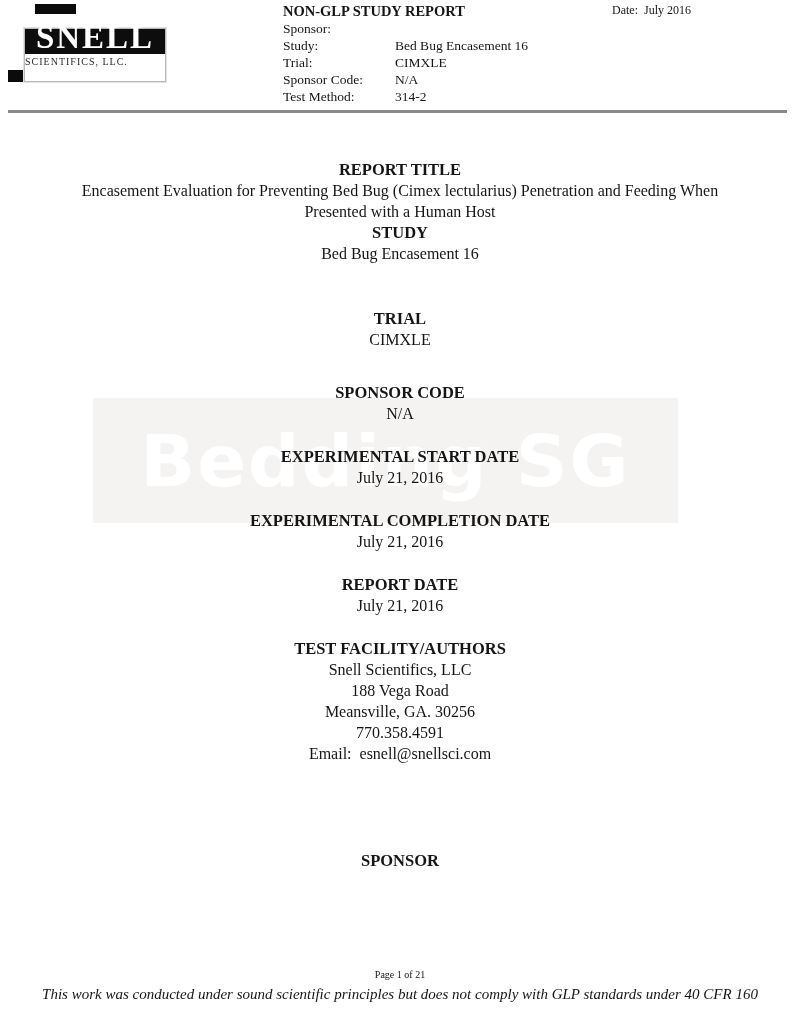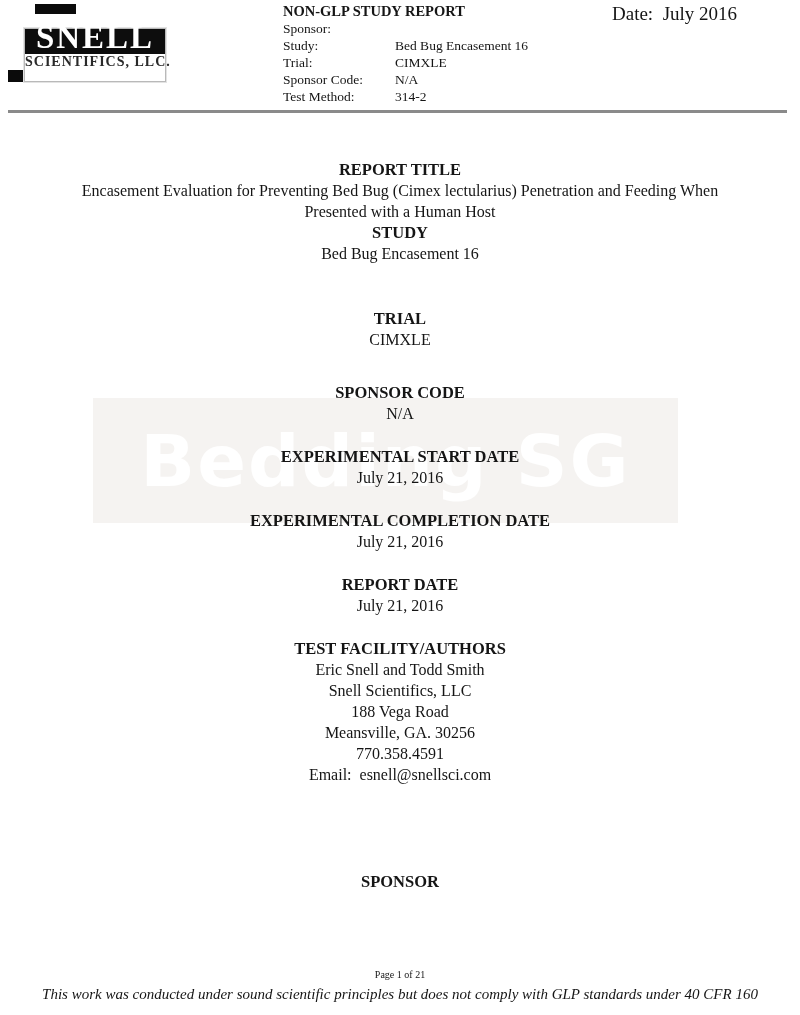--- a/index.html
+++ b/index.html
@@ -7,28 +7,28 @@
         font-family:"Liberation Serif", serif;color:#151515;overflow:hidden;}
 
   
   .mark1{position:absolute;left:35px;top:4px;width:41px;height:10px;background:#0b0b0b;z-index:1;}
   .mark2{position:absolute;left:8px;top:70px;width:40px;height:12px;background:#0b0b0b;z-index:1;}
   .logo{position:absolute;left:24px;top:28px;width:140px;height:52px;background:#fff;
         border:1px solid #b9b9b9;z-index:2;box-shadow:0 0 0 1px #e3e3e3;}
   .logo-black{background:#0d0d0d;height:25px;display:flex;align-items:flex-end;justify-content:center;}
   .logo-black span{color:#fff;font-weight:bold;font-size:33px;line-height:33px;letter-spacing:2px;
         font-family:"Liberation Serif", serif;}
-  .logo-sub{font-size:14px;line-height:15px;text-align:right;letter-spacing:1px;color:#2a2a2a;
-        font-weight:700;white-space:nowrap;}
+  .logo-sub{font-size:10px;line-height:15px;text-align:left;letter-spacing:1px;color:#2a2a2a;
+        font-weight:400;white-space:nowrap;}
 
   .hdrtext{position:absolute;left:283px;top:3px;font-size:13.5px;line-height:17px;z-index:2;}
   .hdrtext .title{font-weight:bold;font-size:14.5px;}
   .hrow{white-space:pre-wrap;}
   .hrow .lbl{display:inline-block;width:112px;}
-  .hdate{position:absolute;left:612px;top:3px;font-size:19px;white-space:pre-wrap;z-index:2;}
+  .hdate{position:absolute;left:612px;top:3px;font-size:12px;white-space:pre-wrap;z-index:2;}
   .rule{position:absolute;left:8px;top:110px;width:779px;height:3px;background:#8a8a8a;z-index:2;}
 
   
   .wm{position:absolute;left:93px;top:398px;width:585px;height:125px;background:#f5f3f1;z-index:0;
       display:flex;align-items:center;justify-content:center;}
   .wm span{font-family:"DejaVu Sans", sans-serif;font-weight:bold;font-size:72px;letter-spacing:2px;
       color:rgba(255,255,255,0.95);white-space:nowrap;}
 
   
   .docbody{position:absolute;left:20px;top:113px;width:760px;text-align:center;z-index:1;
@@ -100,21 +100,20 @@
       <div class="section" style="margin-top: 22px;">
         <div class="heading">EXPERIMENTAL COMPLETION DATE</div>
         <div class="line">July 21, 2016</div>
       </div>
       <div class="section" style="margin-top: 22px;">
         <div class="heading">REPORT DATE</div>
         <div class="line">July 21, 2016</div>
       </div>
       <div class="section" style="margin-top: 22px;">
         <div class="heading">TEST FACILITY/AUTHORS</div>
-        <div class="line">Eric Snell and Todd Smith</div>
         <div class="line">Snell Scientifics, LLC</div>
         <div class="line">188 Vega Road</div>
         <div class="line">Meansville, GA. 30256</div>
         <div class="line">770.358.4591</div>
         <div class="line">Email:  esnell@snellsci.com</div>
       </div>
       <div class="section" style="margin-top: 86px;">
         <div class="heading">SPONSOR</div>
       </div>
     </div>

